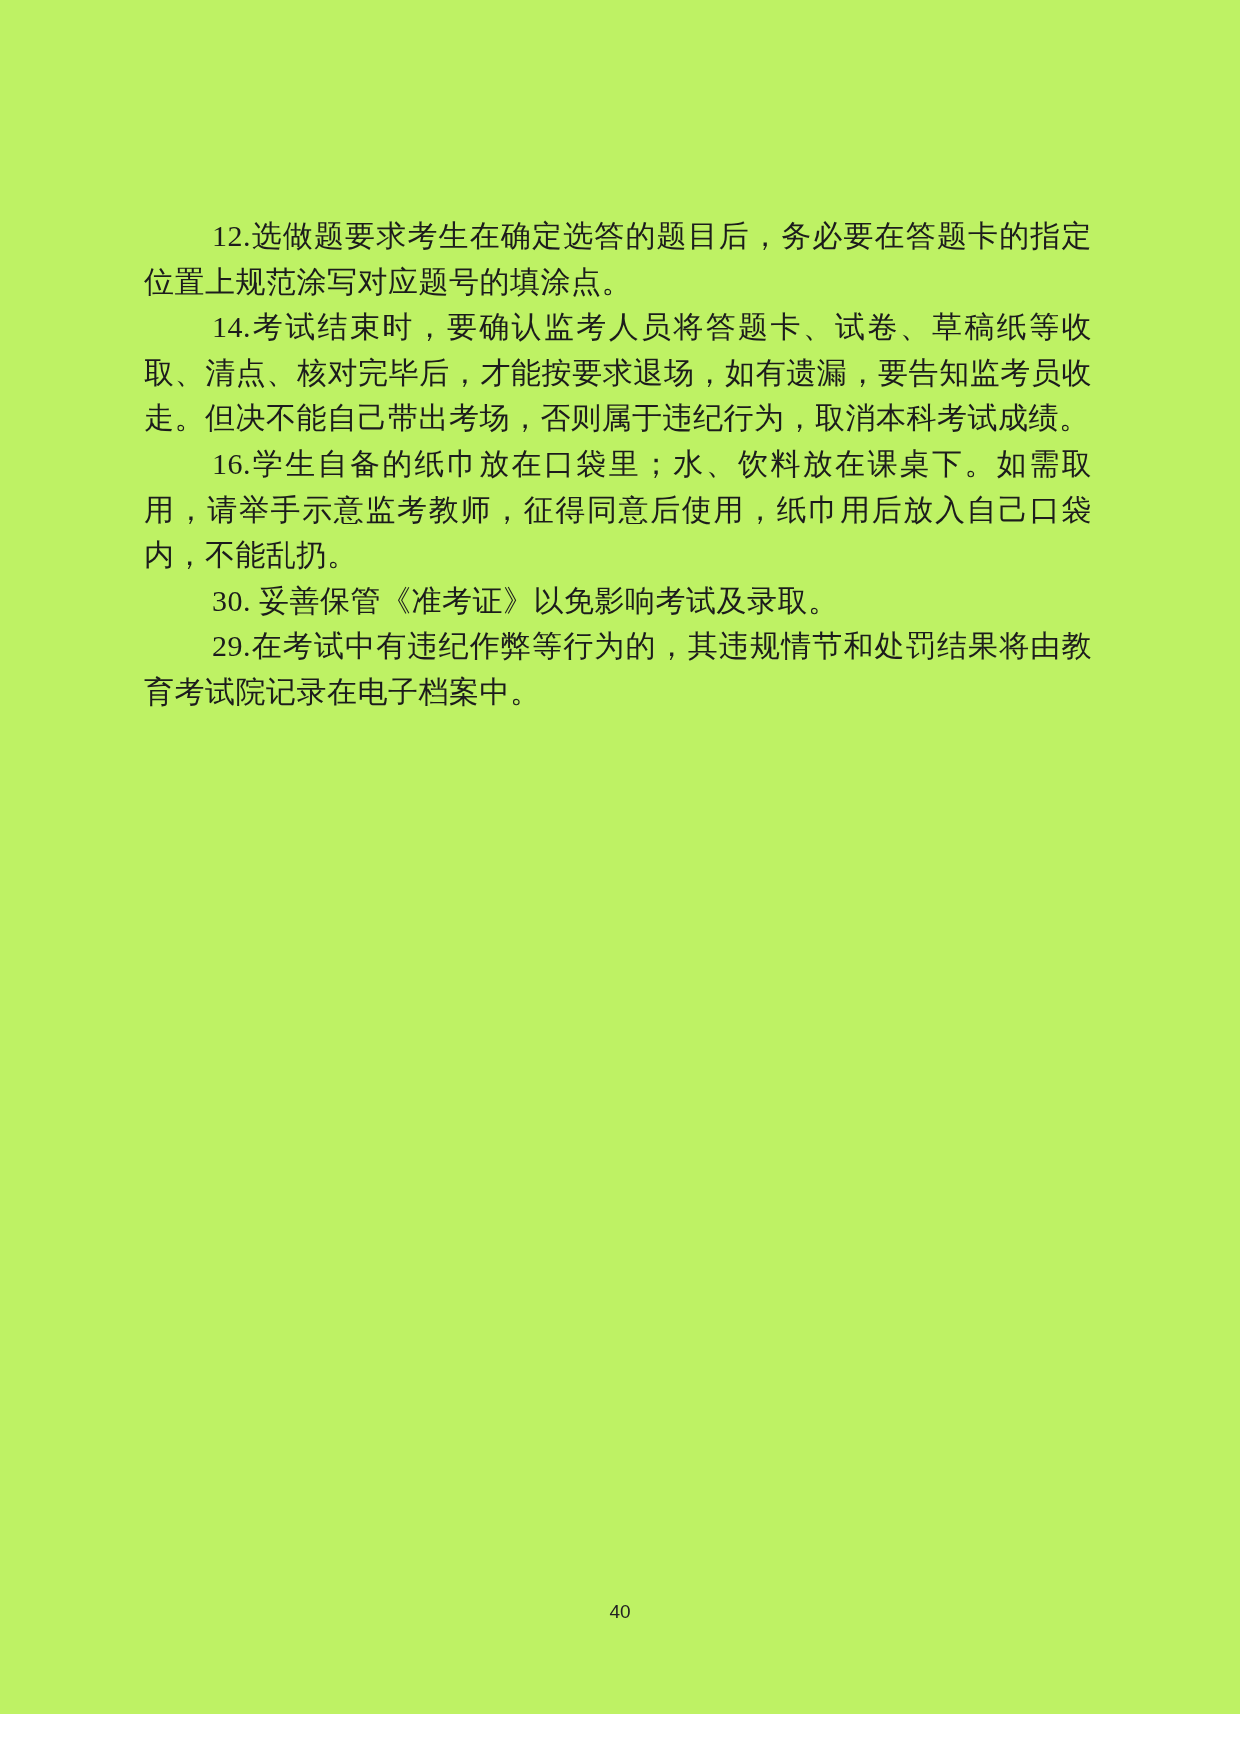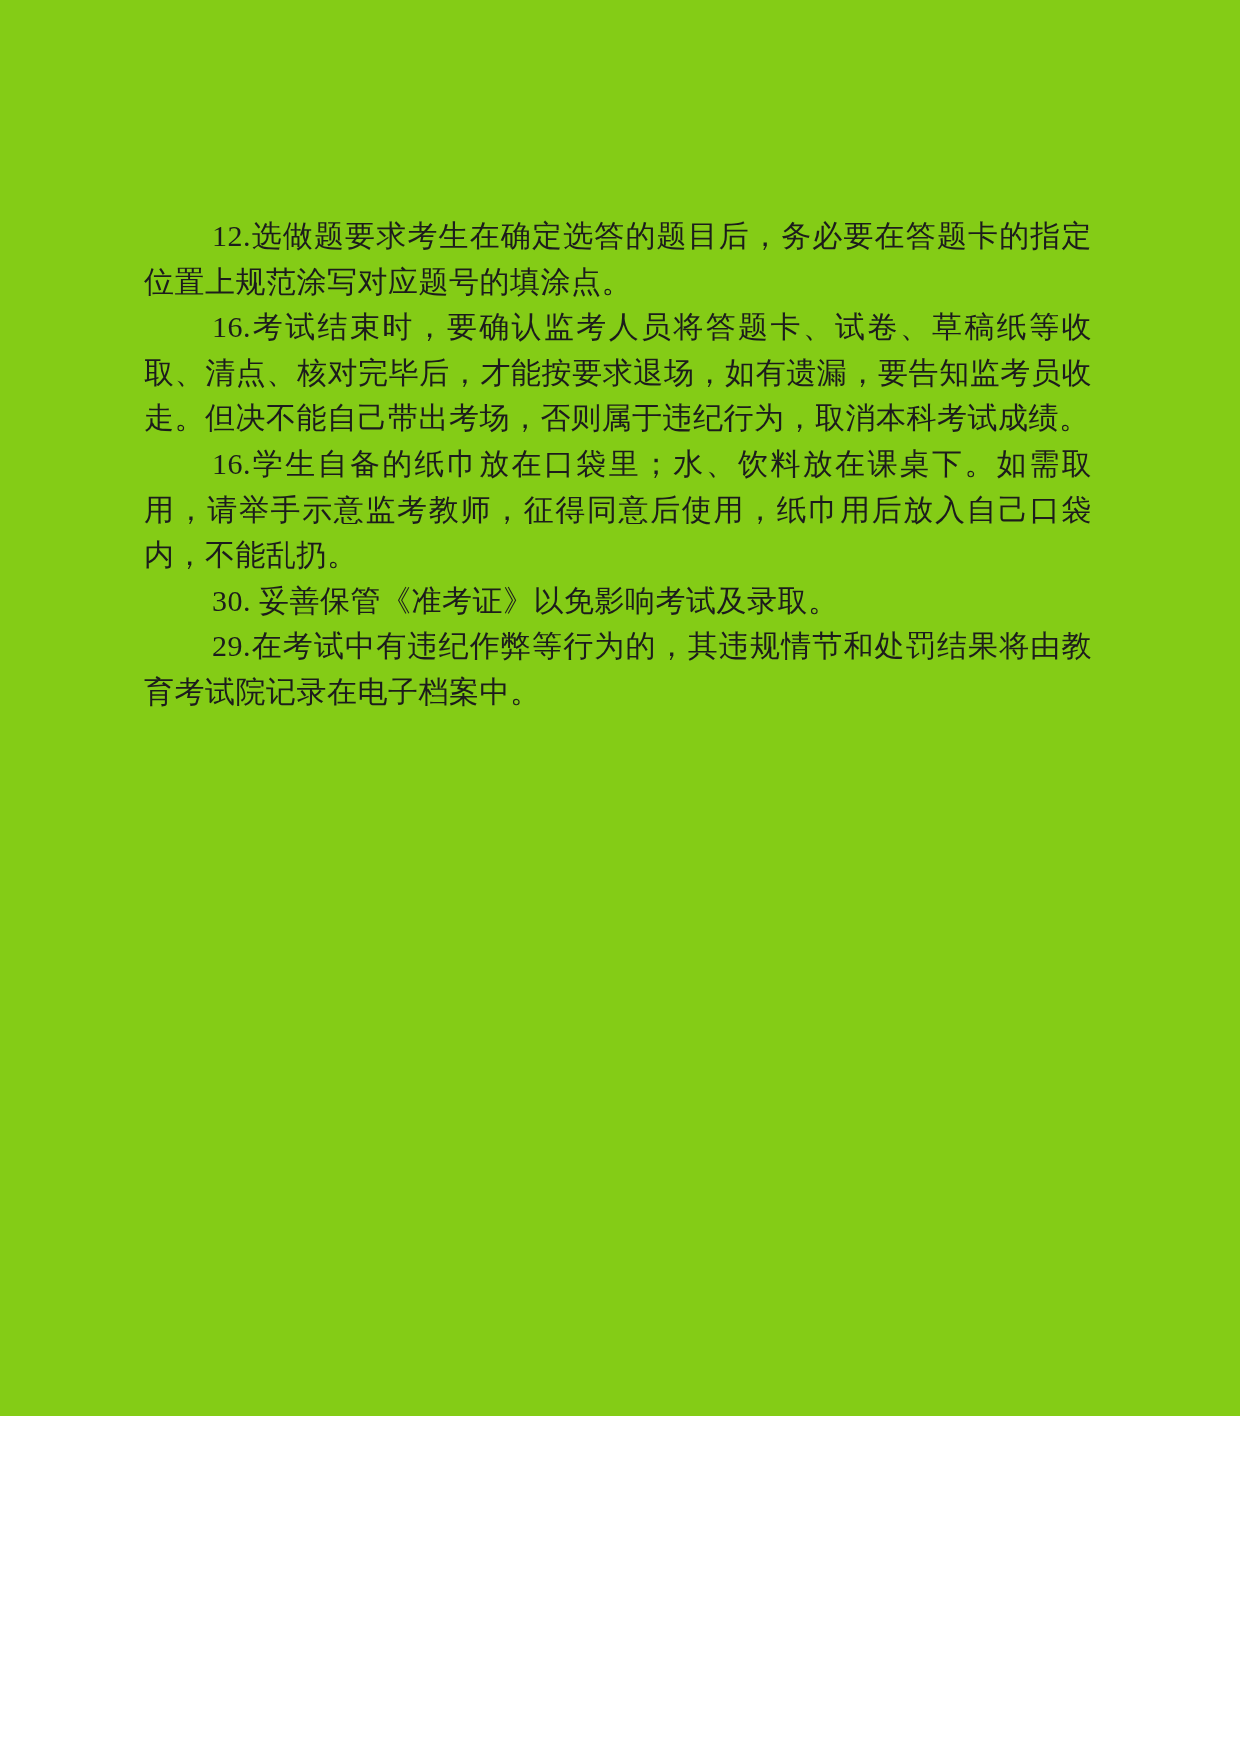--- a/index.html
+++ b/index.html
@@ -3,22 +3,22 @@
 <meta charset="utf-8">
 <style>
   html, body {
     margin: 0;
     padding: 0;
     background: #ffffff;
   }
   .page {
     position: relative;
     width: 1240px;
-    height: 1416px;
-    background: #84cc16;
+    height: 1714px;
+    background: #bef264;
     overflow: hidden;
     font-family: "Liberation Serif", serif;
     color: #1c1c1c;
   }
   .content {
     position: absolute;
     left: 144px;
     top: 213px;
     width: 948px;
   }
@@ -42,19 +42,19 @@
     font-size: 19px;
     color: #222222;
   }
 </style>
 </head>
 <body>
 
 <div class="page">
   <div class="content">
     <p>12.选做题要求考生在确定选答的题目后，务必要在答题卡的指定位置上规范涂写对应题号的填涂点。</p>
-    <p>16.考试结束时，要确认监考人员将答题卡、试卷、草稿纸等收取、清点、核对完毕后，才能按要求退场，如有遗漏，要告知监考员收走。但决不能自己带出考场，否则属于违纪行为，取消本科考试成绩。</p>
+    <p>14.考试结束时，要确认监考人员将答题卡、试卷、草稿纸等收取、清点、核对完毕后，才能按要求退场，如有遗漏，要告知监考员收走。但决不能自己带出考场，否则属于违纪行为，取消本科考试成绩。</p>
     <p>16.学生自备的纸巾放在口袋里；水、饮料放在课桌下。如需取用，请举手示意监考教师，征得同意后使用，纸巾用后放入自己口袋内，不能乱扔。</p>
     <p>30. 妥善保管《准考证》以免影响考试及录取。</p>
     <p>29.在考试中有违纪作弊等行为的，其违规情节和处罚结果将由教育考试院记录在电子档案中。</p>
   </div>
-  <div class="page-number">30</div>
+  <div class="page-number">40</div>
 </div>
 
 </body></html>

